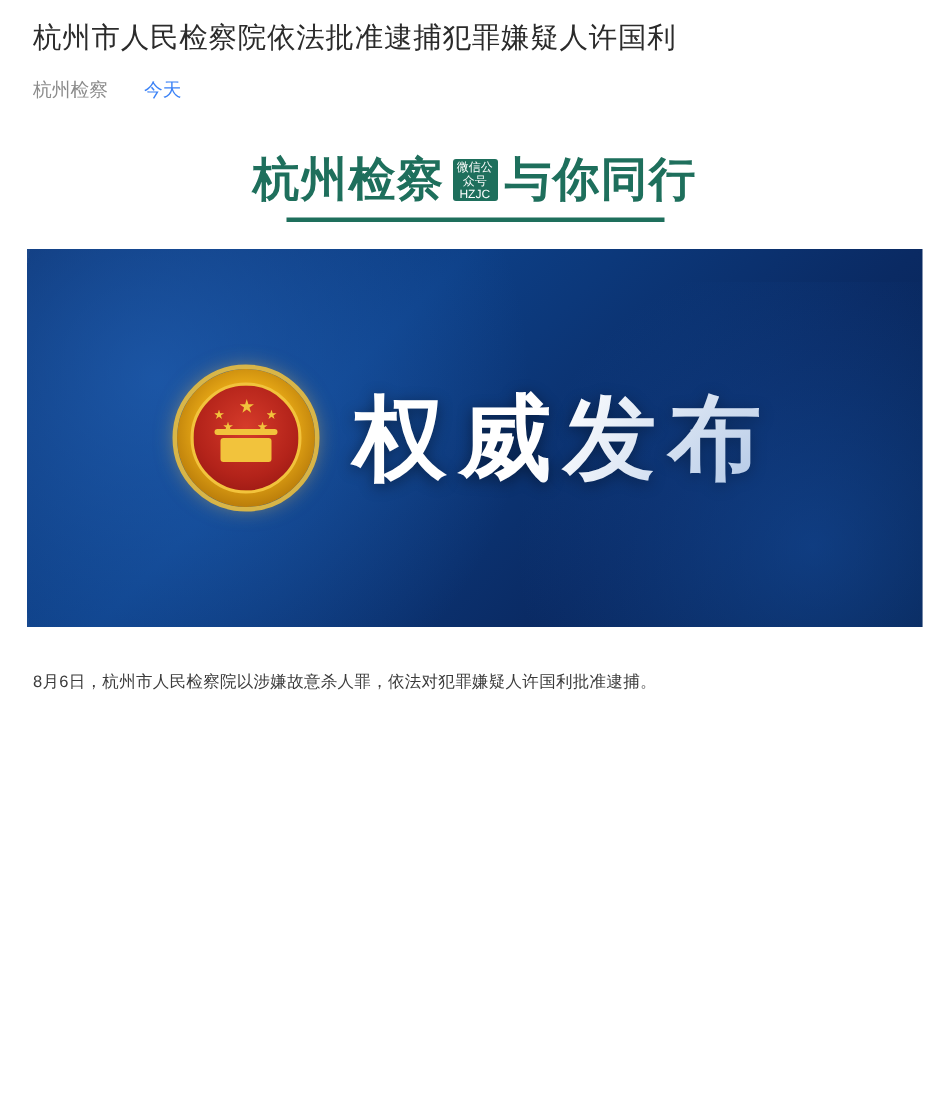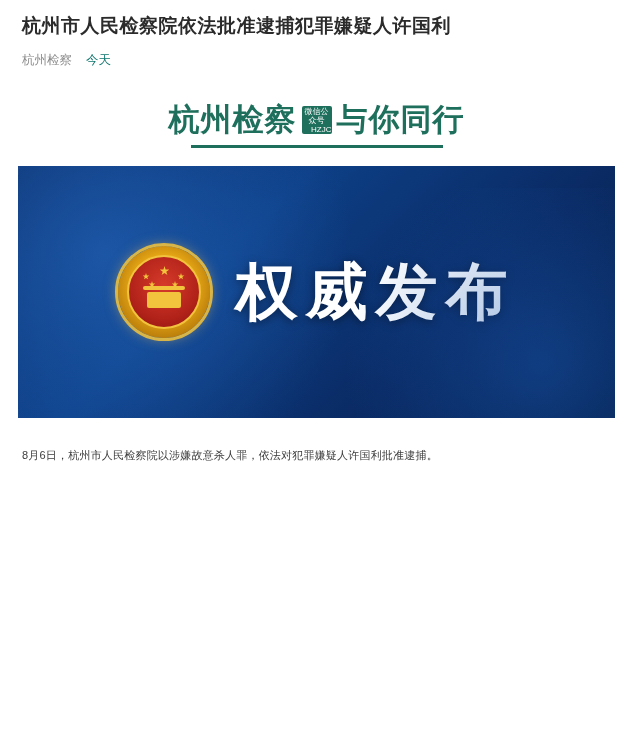--- a/index.html
+++ b/index.html
@@ -17,38 +17,39 @@
   .page {
     width: 633px;
     height: 729px;
     position: relative;
     background: #ffffff;
     box-sizing: border-box;
   }
   .article-title {
     font-size: 19px;
     line-height: 28px;
-    font-weight: bold;
+    font-weight: normal;
     color: #2b2b2b;
     padding: 12px 22px 0 22px;
     letter-spacing: 0.5px;
   }
   .meta-row {
     padding: 12px 22px 0 22px;
     display: flex;
     align-items: center;
     gap: 14px;
   }
   .meta-account {
     font-size: 12.5px;
     color: #8b8b8b;
   }
   .meta-date {
     font-size: 12.5px;
-    color: #0f766e;
+    color: #3b82f6;
+    margin-left: 10px;
   }
   .banner-wrap {
     margin-top: 30px;
     display: flex;
     justify-content: center;
     align-items: center;
   }
   .banner {
     display: flex;
     align-items: center;
@@ -60,21 +61,21 @@
     font-weight: bold;
     font-size: 31px;
     color: #1e6f5c;
     letter-spacing: 1px;
     line-height: 34px;
   }
   .banner-badge {
     display: inline-flex;
     flex-direction: column;
     justify-content: center;
-    align-items: flex-end;
+    align-items: center;
     background: #1e6f5c;
     color: #ffffff;
     font-size: 8px;
     line-height: 9px;
     width: 30px;
     height: 28px;
     margin: 0 5px;
     border-radius: 2px;
     letter-spacing: 0px;
     text-align: center;

